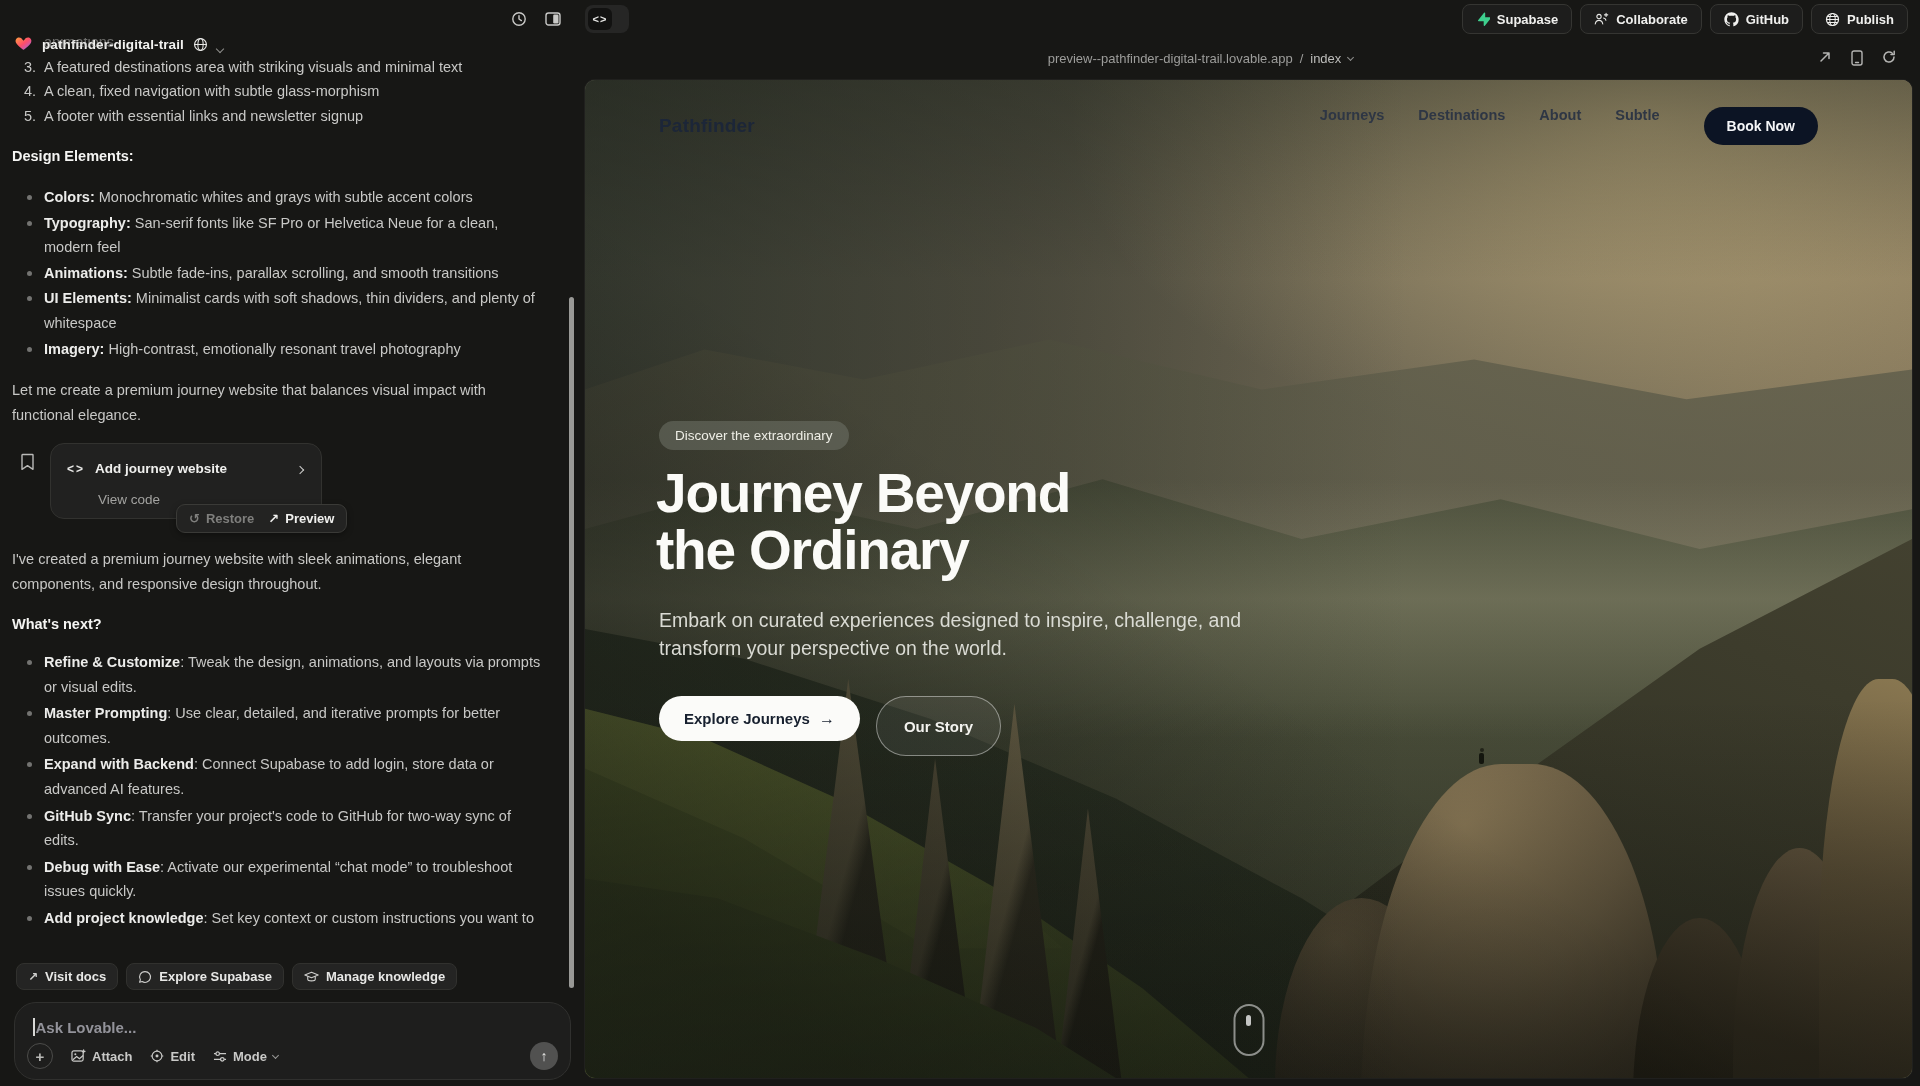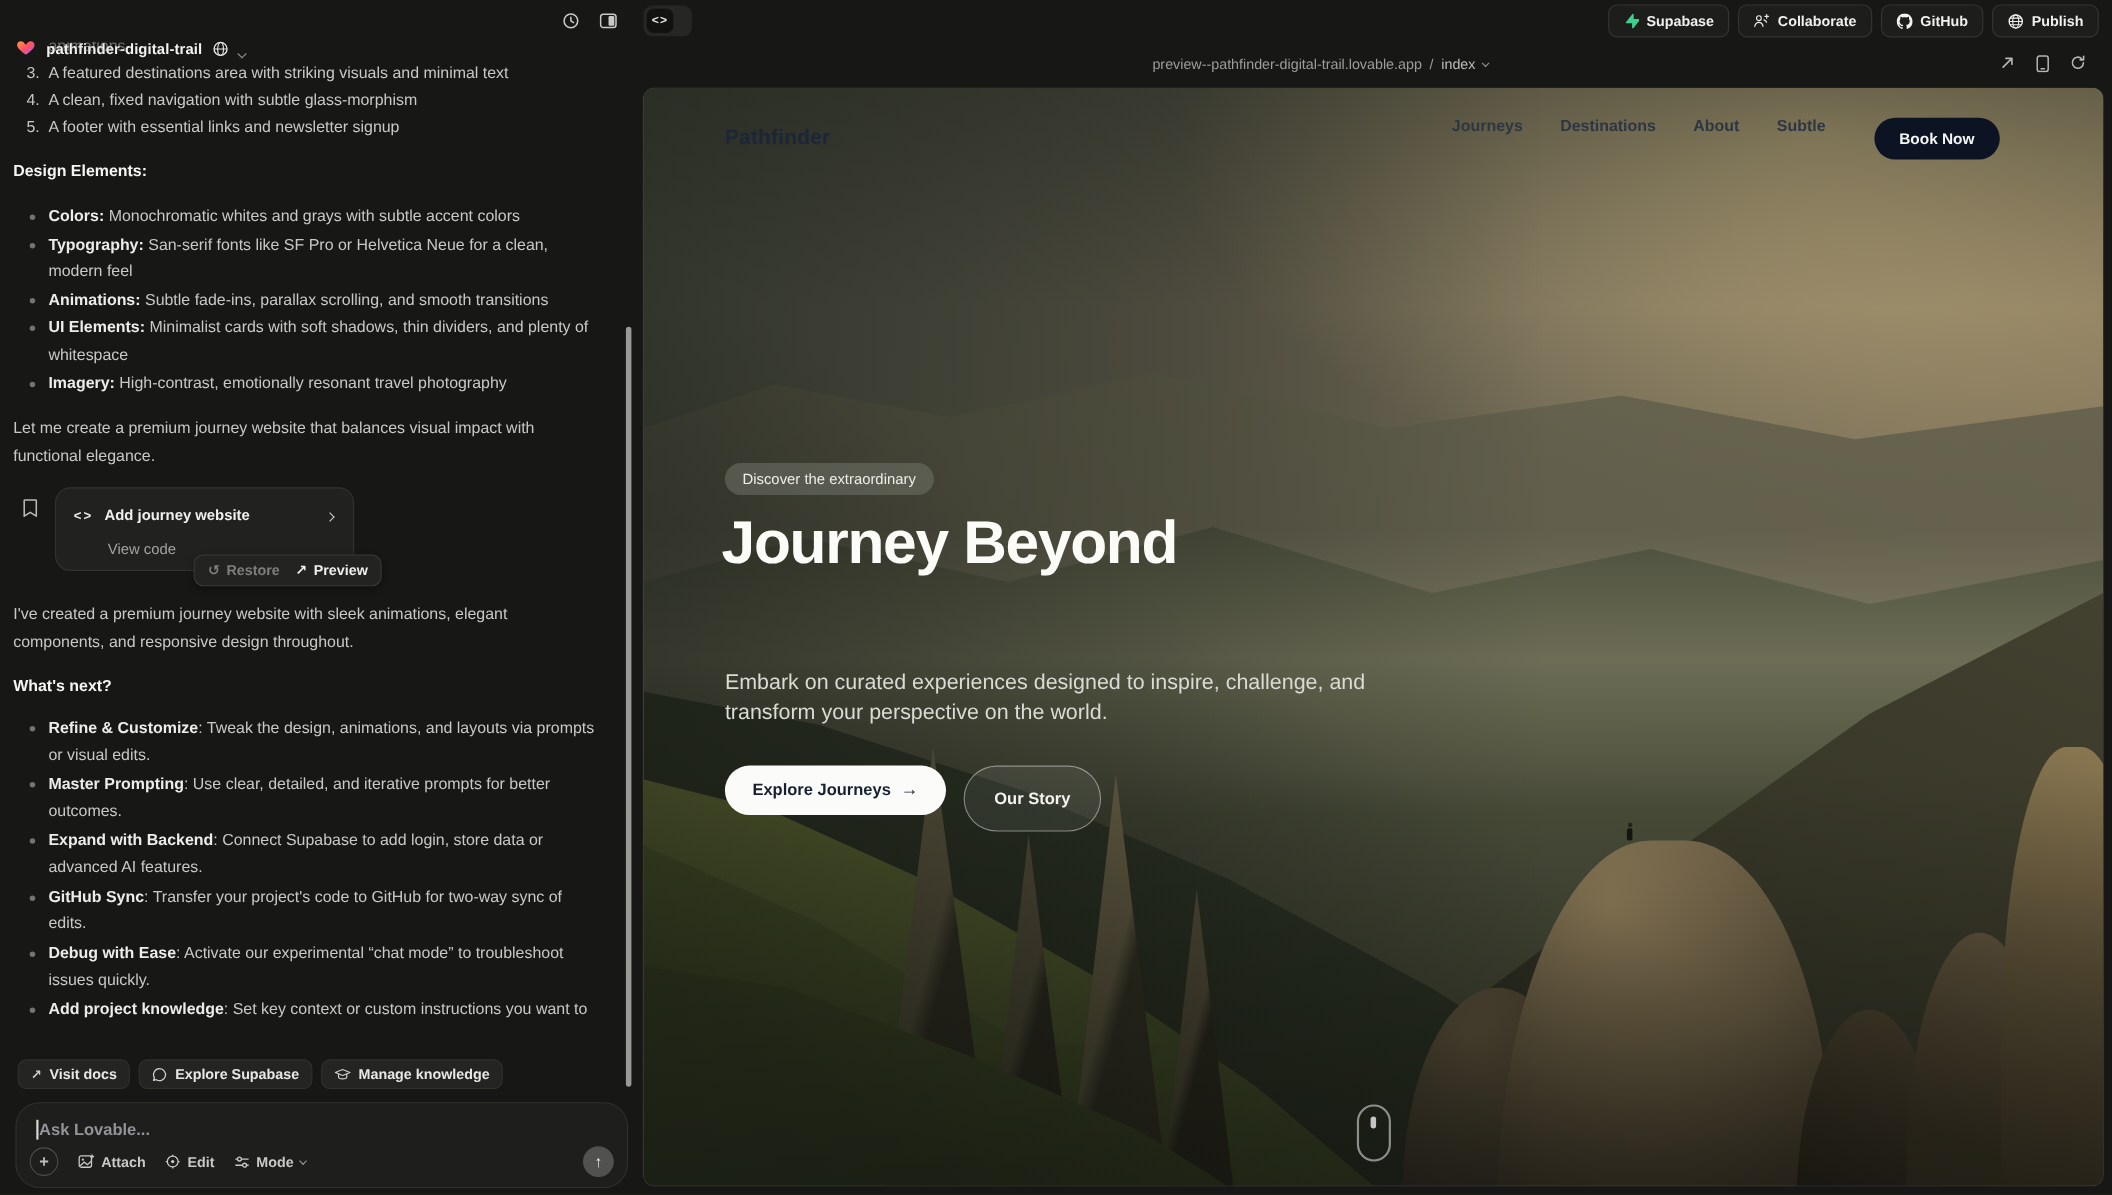--- a/index.html
+++ b/index.html
@@ -430,20 +430,21 @@
           <span class="nav-link">About</span>
           <span class="nav-link">Subtle</span>
           <span class="book-btn">Book Now</span>
         </nav>
       </header>
 
       <div class="hero">
         <span class="badge">Discover the extraordinary</span>
         <h1 class="h1">
           <span>Journey Beyond</span><br>
+          <span>the Ordinary</span>
         </h1>
         <p class="hero-p">Embark on curated experiences designed to inspire, challenge, and transform your perspective on the world.</p>
         <div class="hero-btns">
           <span class="btn-primary">
             <span>Explore Journeys</span>
             <span class="u">→</span>
           </span>
           <span class="btn-ghost">Our Story</span>
         </div>
       </div>

